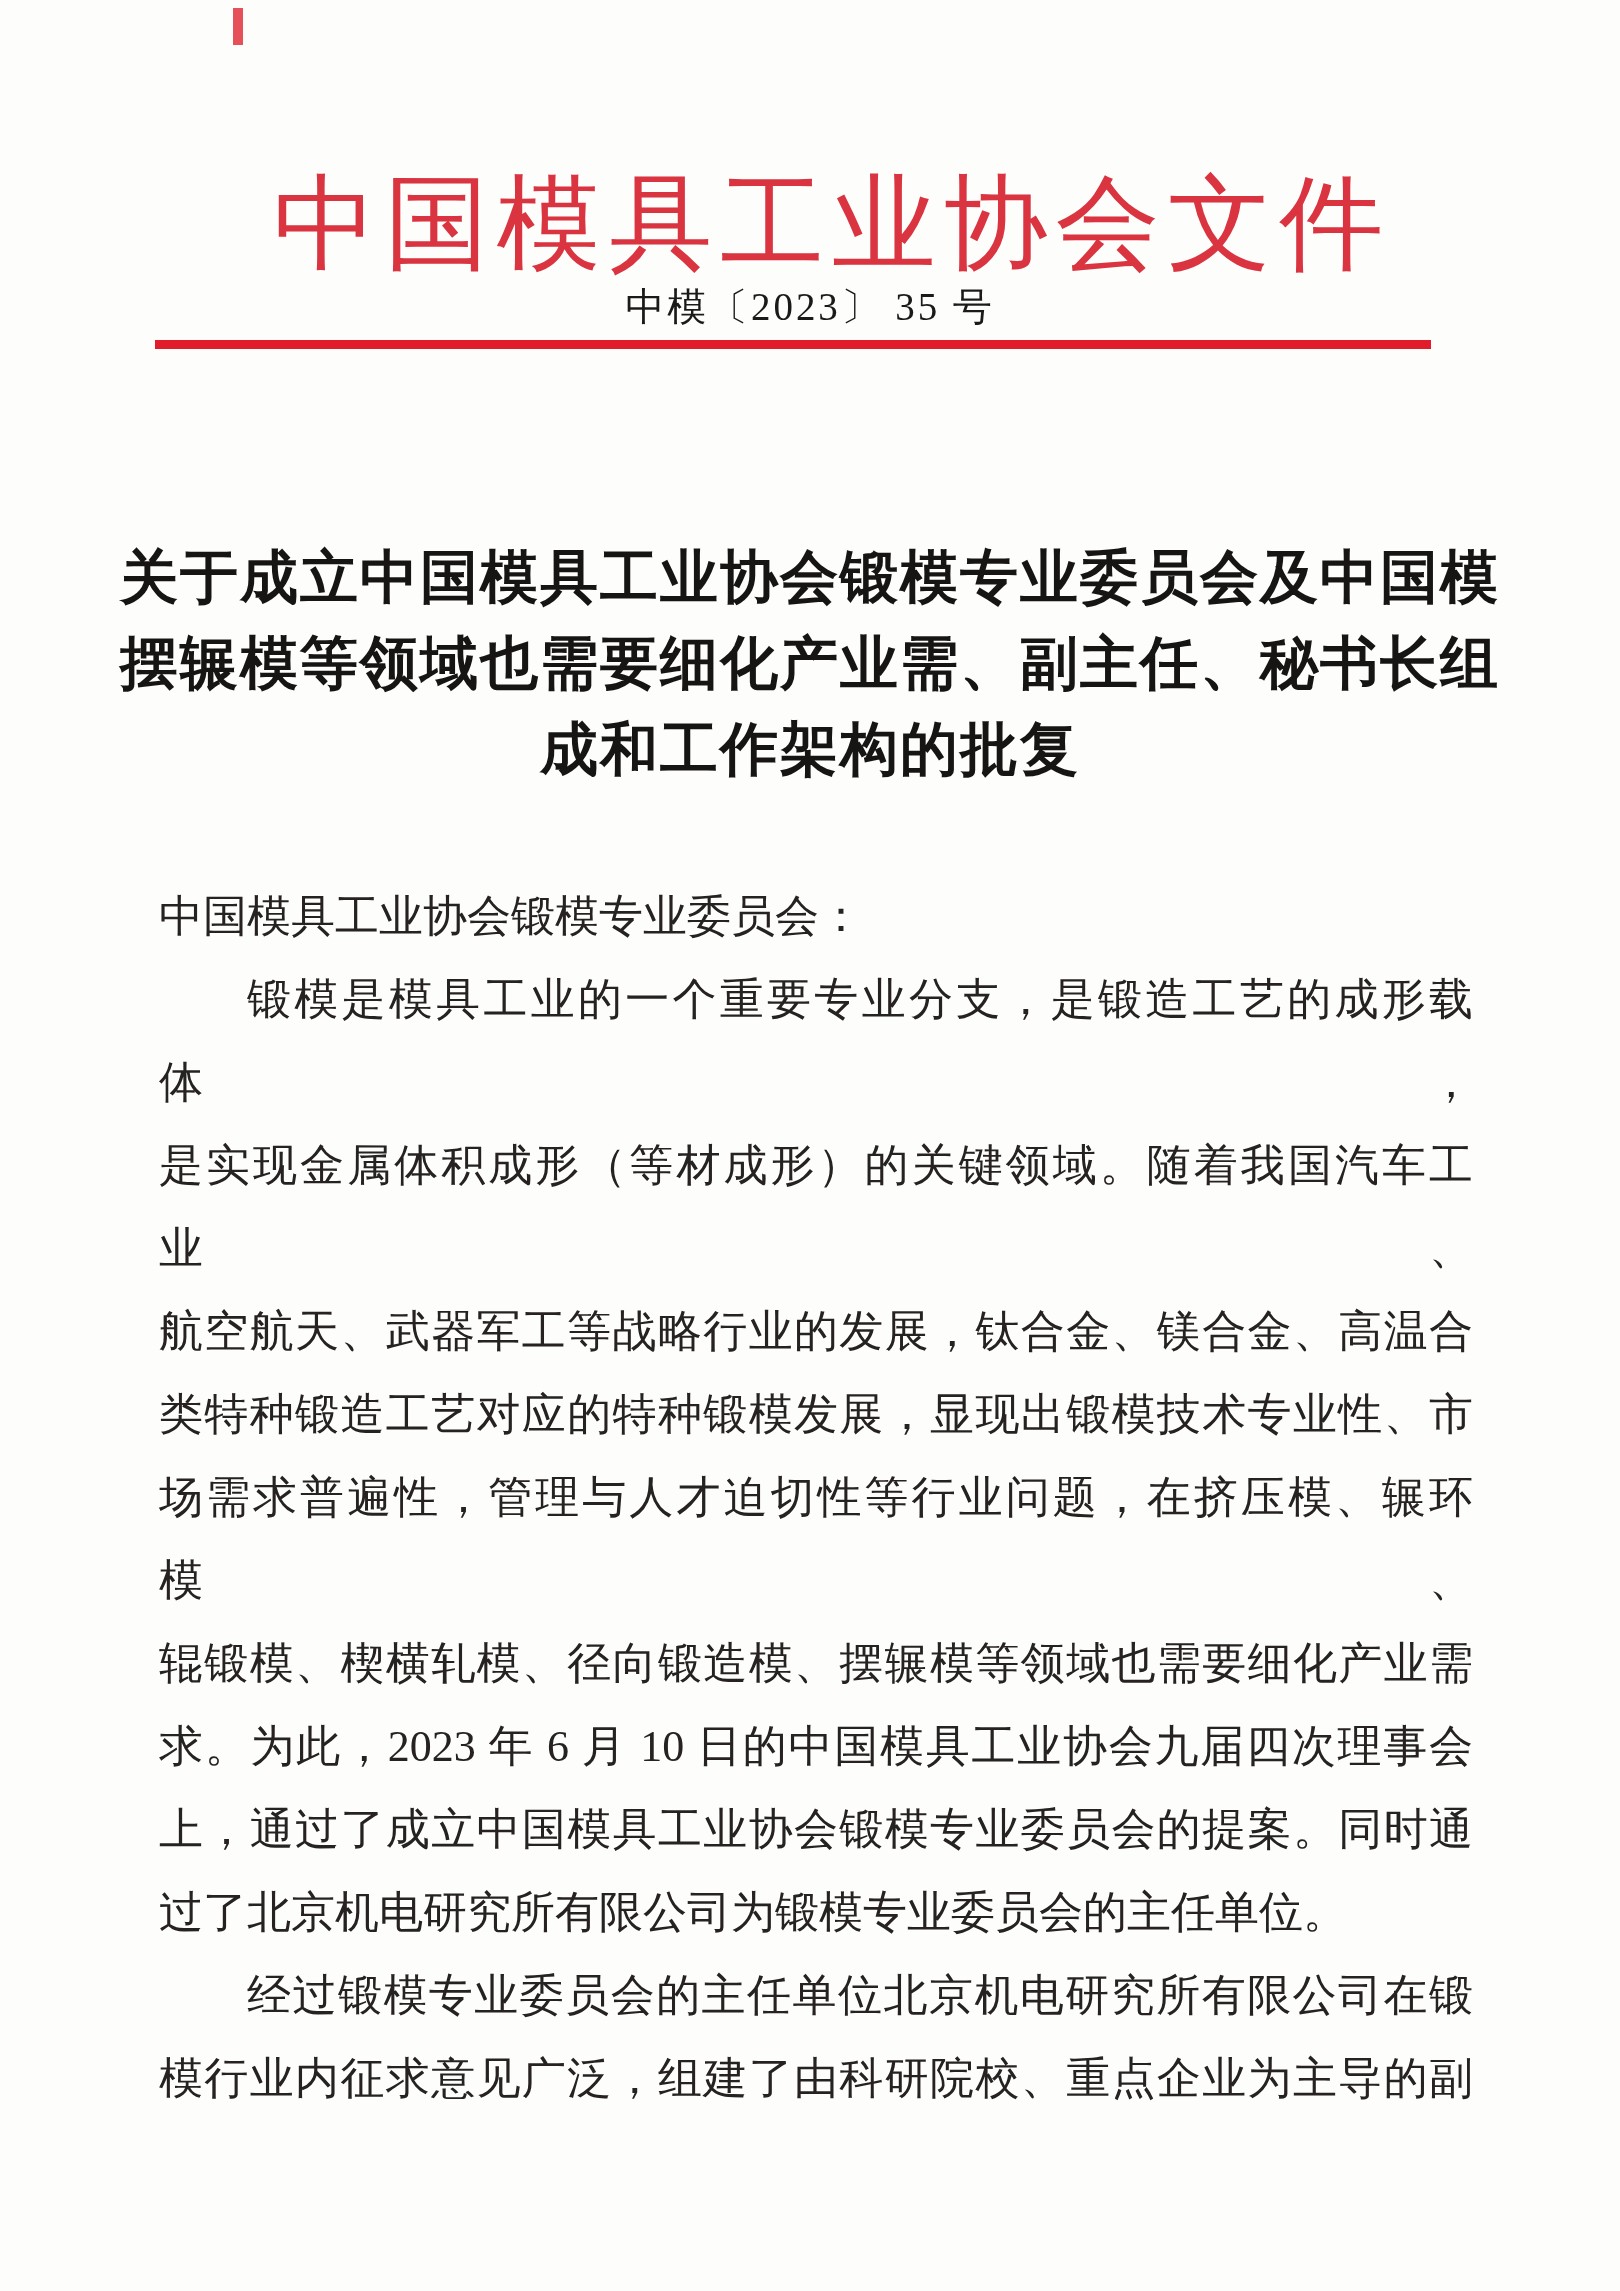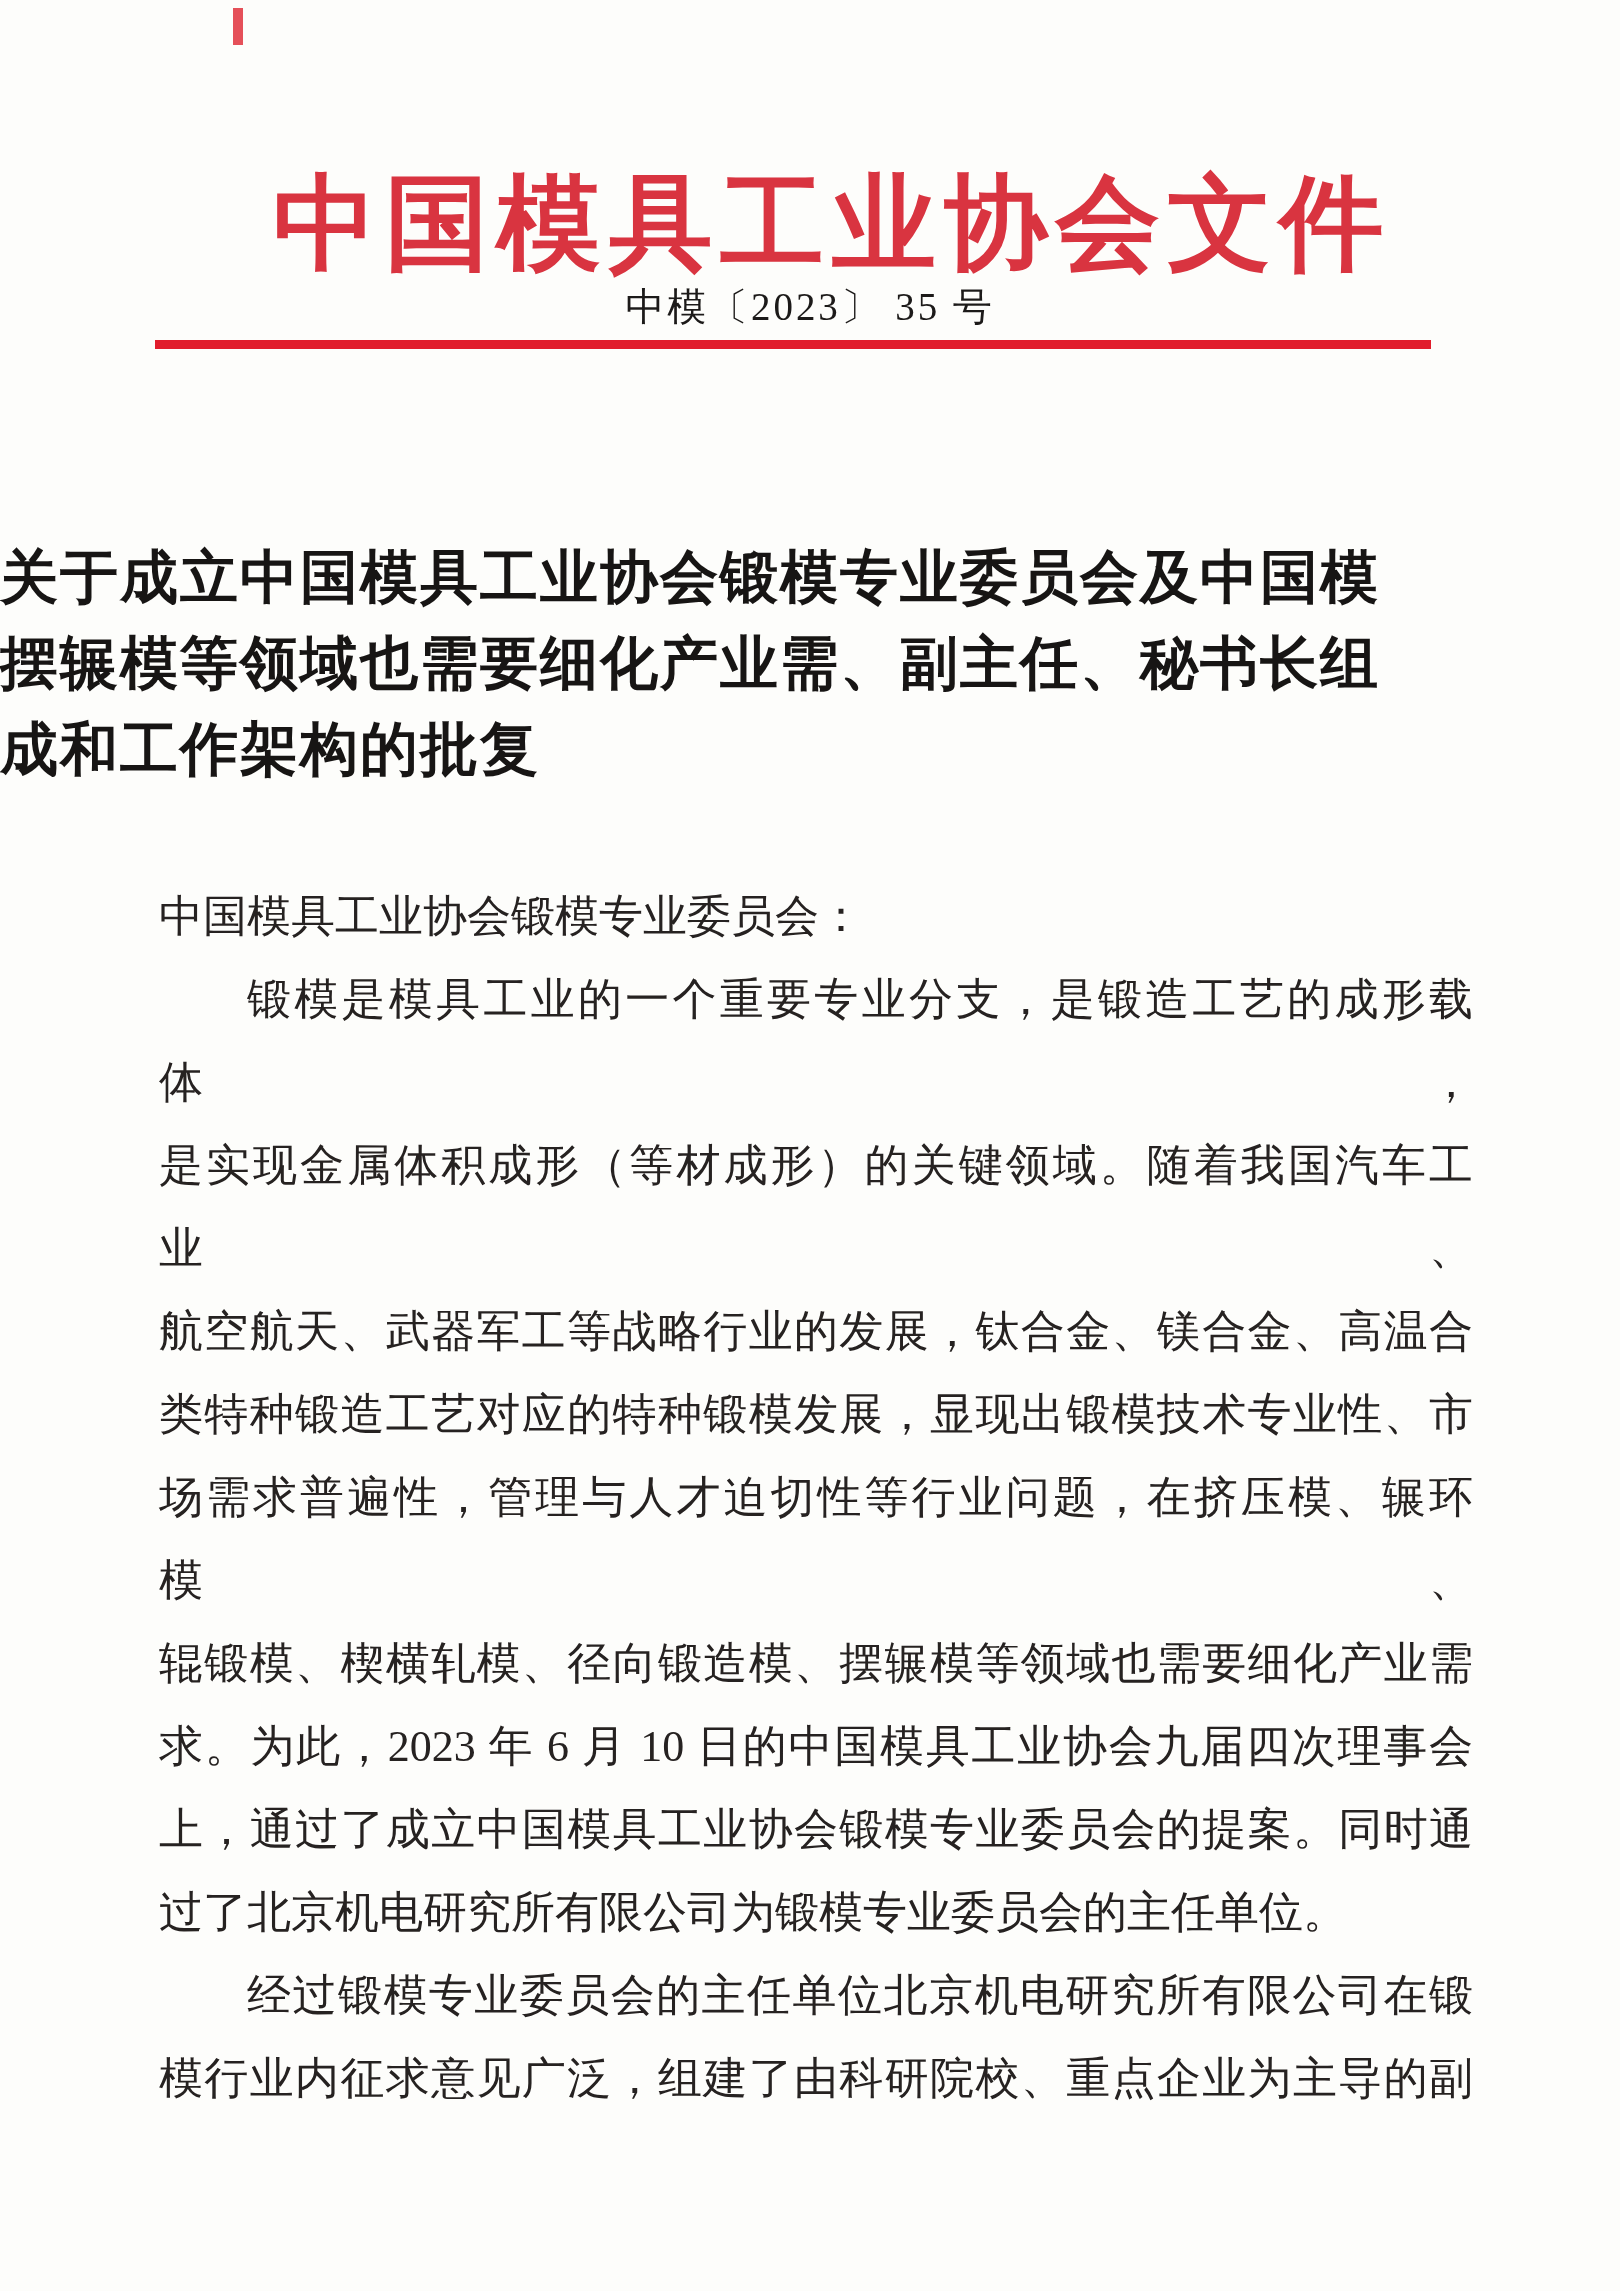--- a/index.html
+++ b/index.html
@@ -20,41 +20,42 @@
     top: 7.8px;
     width: 9.8px;
     height: 37px;
     background: #e0313c;
     opacity: 0.85;
   }
   .header-title {
     padding-top: 162px;
     line-height: 123px;
     font-size: 104px;
-    font-weight: bold;
+    font-weight: normal;
     text-align: center;
     letter-spacing: 7.8px;
     color: #d93440;
     white-space: nowrap;
     padding-left: 44px;
   }
   .doc-number {
     font-size: 39px;
     line-height: 43px;
     text-align: center;
     letter-spacing: 2.9px;
     color: #1c1a19;
   }
   .red-rule {
     margin: 11.8px 189px 0 155px;
     height: 8.8px;
     background: #e11d2c;
   }
   .subject {
     margin-top: 186px;
+    text-align: center;
     font-size: 58px;
     font-weight: bold;
     line-height: 86px;
     letter-spacing: 2px;
     color: #171514;
   }
   .doc-body {
     margin: 82px 147px 0 159px;
     font-size: 44px;
     line-height: 83px;

